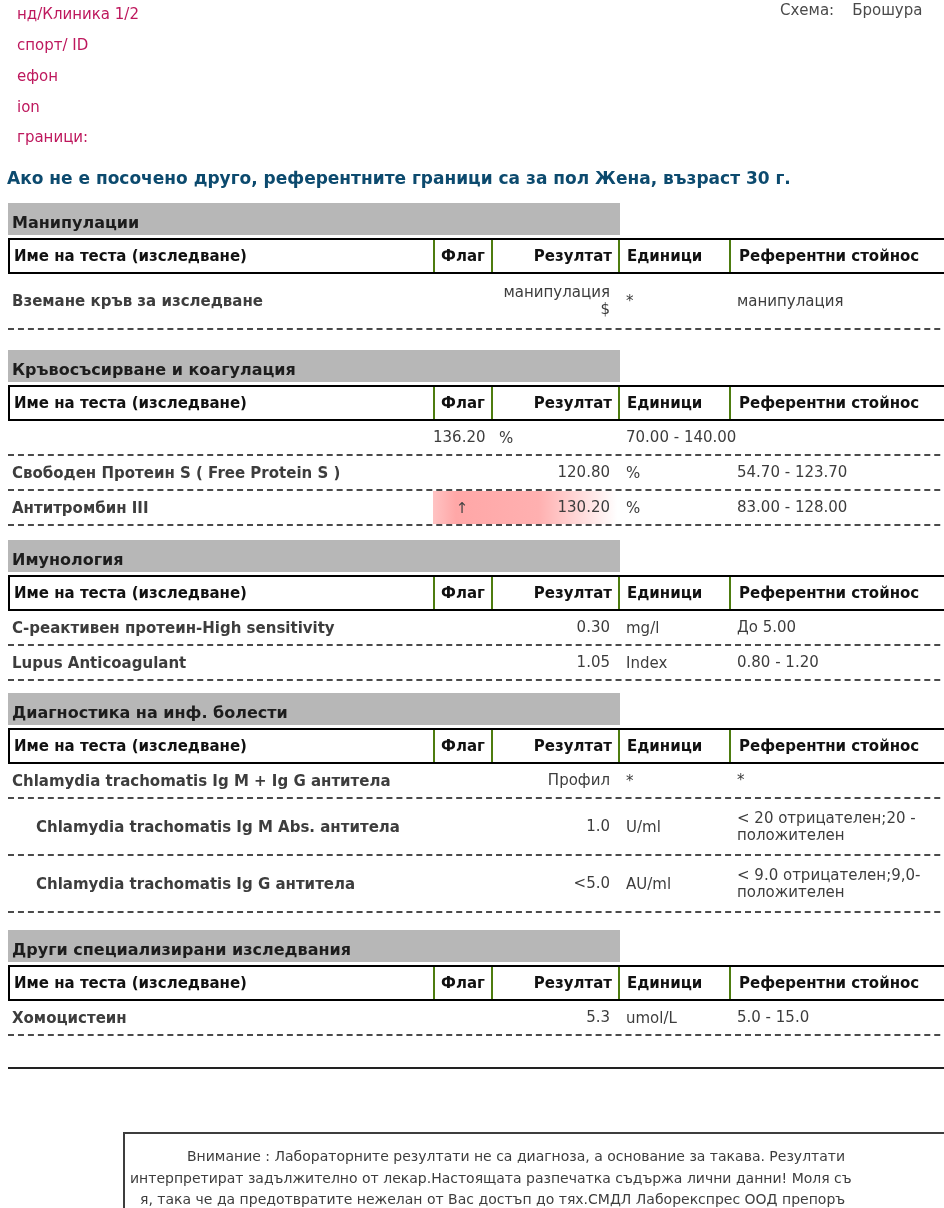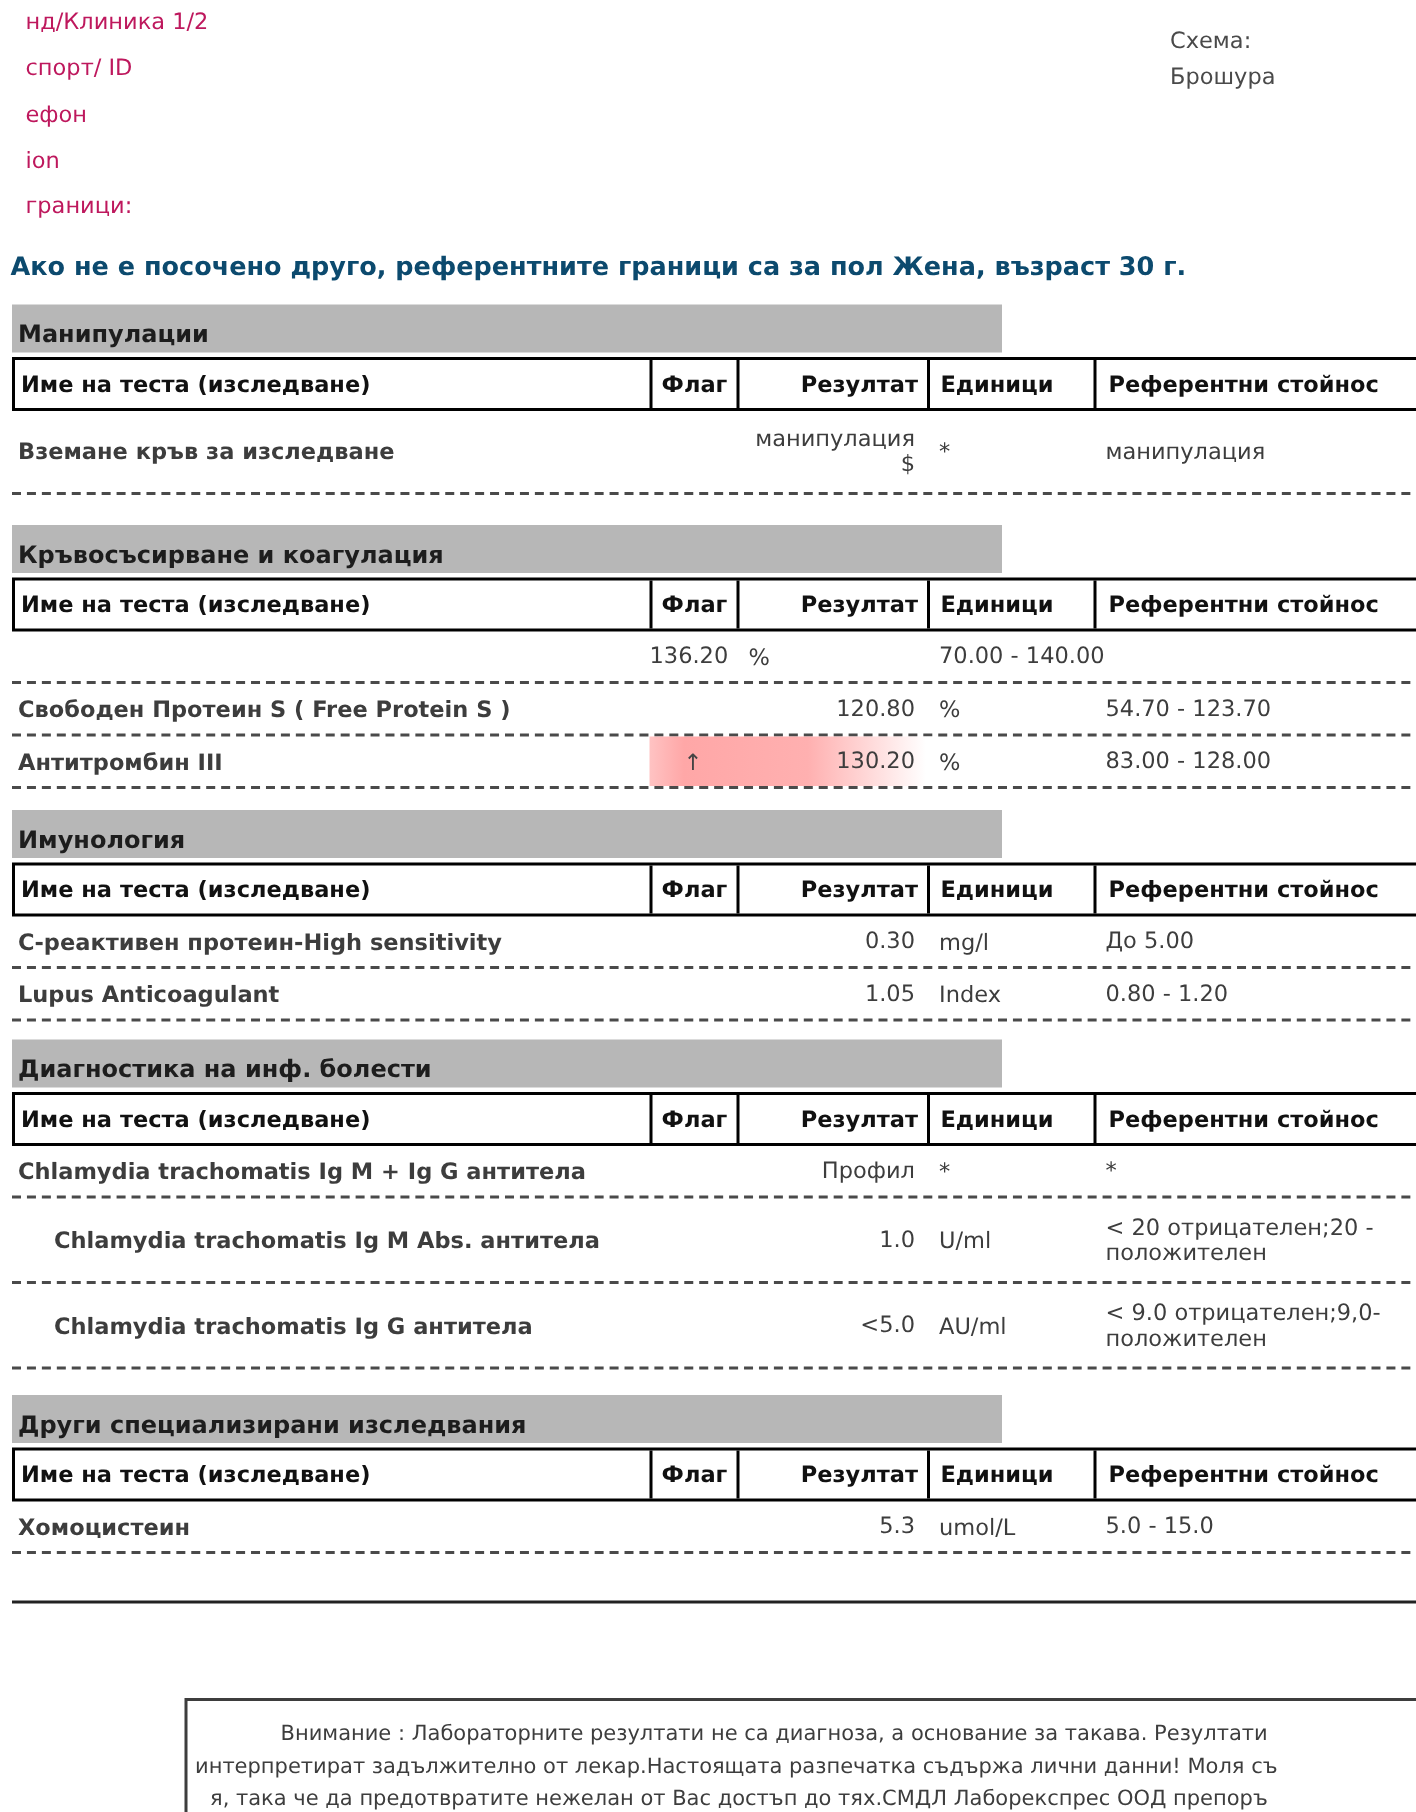--- a/index.html
+++ b/index.html
@@ -1,30 +1,30 @@
 <!DOCTYPE html>
 <html><head>
 <meta charset="utf-8">
 <style>
   html,body{margin:0;padding:0;background:#fff;}
   .page{position:relative;width:944px;height:1208px;background:#ffffff;overflow:hidden;
         font-family:"DejaVu Sans",sans-serif;color:#3d3d3d;}
   
   .topline{position:absolute;left:17px;font-size:15px;color:#be185d;white-space:nowrap;}
-  .scheme{position:absolute;left:780px;top:18px;font-size:15px;color:#4a4a4a;display:flex;gap:6px;white-space:nowrap;flex-direction:column;}
+  .scheme{position:absolute;left:780px;top:1px;font-size:15px;color:#4a4a4a;display:flex;gap:18px;white-space:nowrap;}
   .intro{position:absolute;left:7px;top:168px;font-weight:bold;font-size:17px;color:#0c4a6e;white-space:nowrap;}
   
   .section{position:absolute;left:8px;width:1002px;}
-  .bar{width:660px;height:32px;background:#b7b7b7;display:flex;align-items:flex-end;
+  .bar{width:612px;height:32px;background:#b7b7b7;display:flex;align-items:flex-end;
        padding:0 0 3px 4px;box-sizing:border-box;margin-bottom:3px;}
   .bar-title{font-weight:bold;font-size:16px;color:#1d1d1d;white-space:nowrap;}
   .thead{display:grid;grid-template-columns:425px 58px 127px 111px 271px;
          border:2px solid #000;height:36px;box-sizing:border-box;background:#fff;width:996px;}
   .th{display:flex;align-items:center;font-weight:bold;font-size:15px;color:#111;
-      border-right:2px solid #000000;padding:0 4px;white-space:nowrap;overflow:hidden;box-sizing:border-box;}
+      border-right:2px solid #4d7c0f;padding:0 4px;white-space:nowrap;overflow:hidden;box-sizing:border-box;}
   .th.ref{border-right:none;padding-left:8px;}
   .th.flag{justify-content:center;}
   .th.result{justify-content:flex-end;padding-right:6px;}
   .th.units{padding-left:7px;}
   .t-row{position:relative;display:grid;grid-template-columns:425px 58px 127px 111px 271px;
          border-bottom:2px dashed #4a4a4a;align-items:center;font-size:15px;width:992px;box-sizing:border-box;}
   .t-row>.cell{position:relative;z-index:1;}
   .cell.name{padding-left:4px;white-space:nowrap;font-weight:bold;}
   .cell.name.indent{padding-left:28px;}
   .cell.flag{text-align:center;color:#444;}

